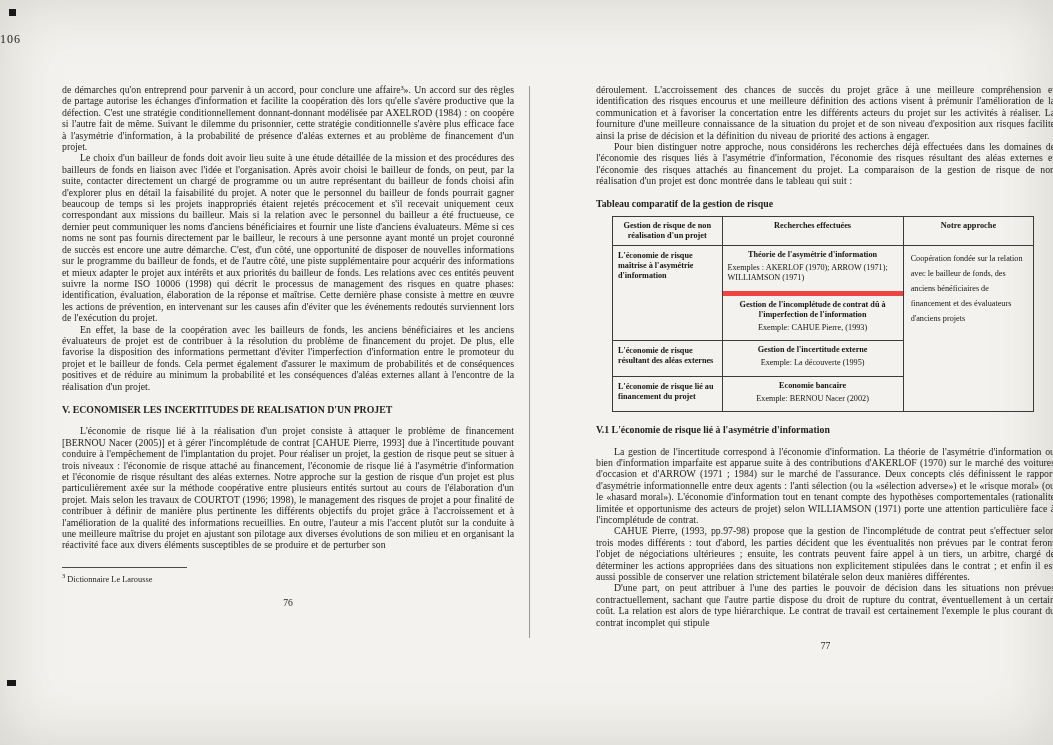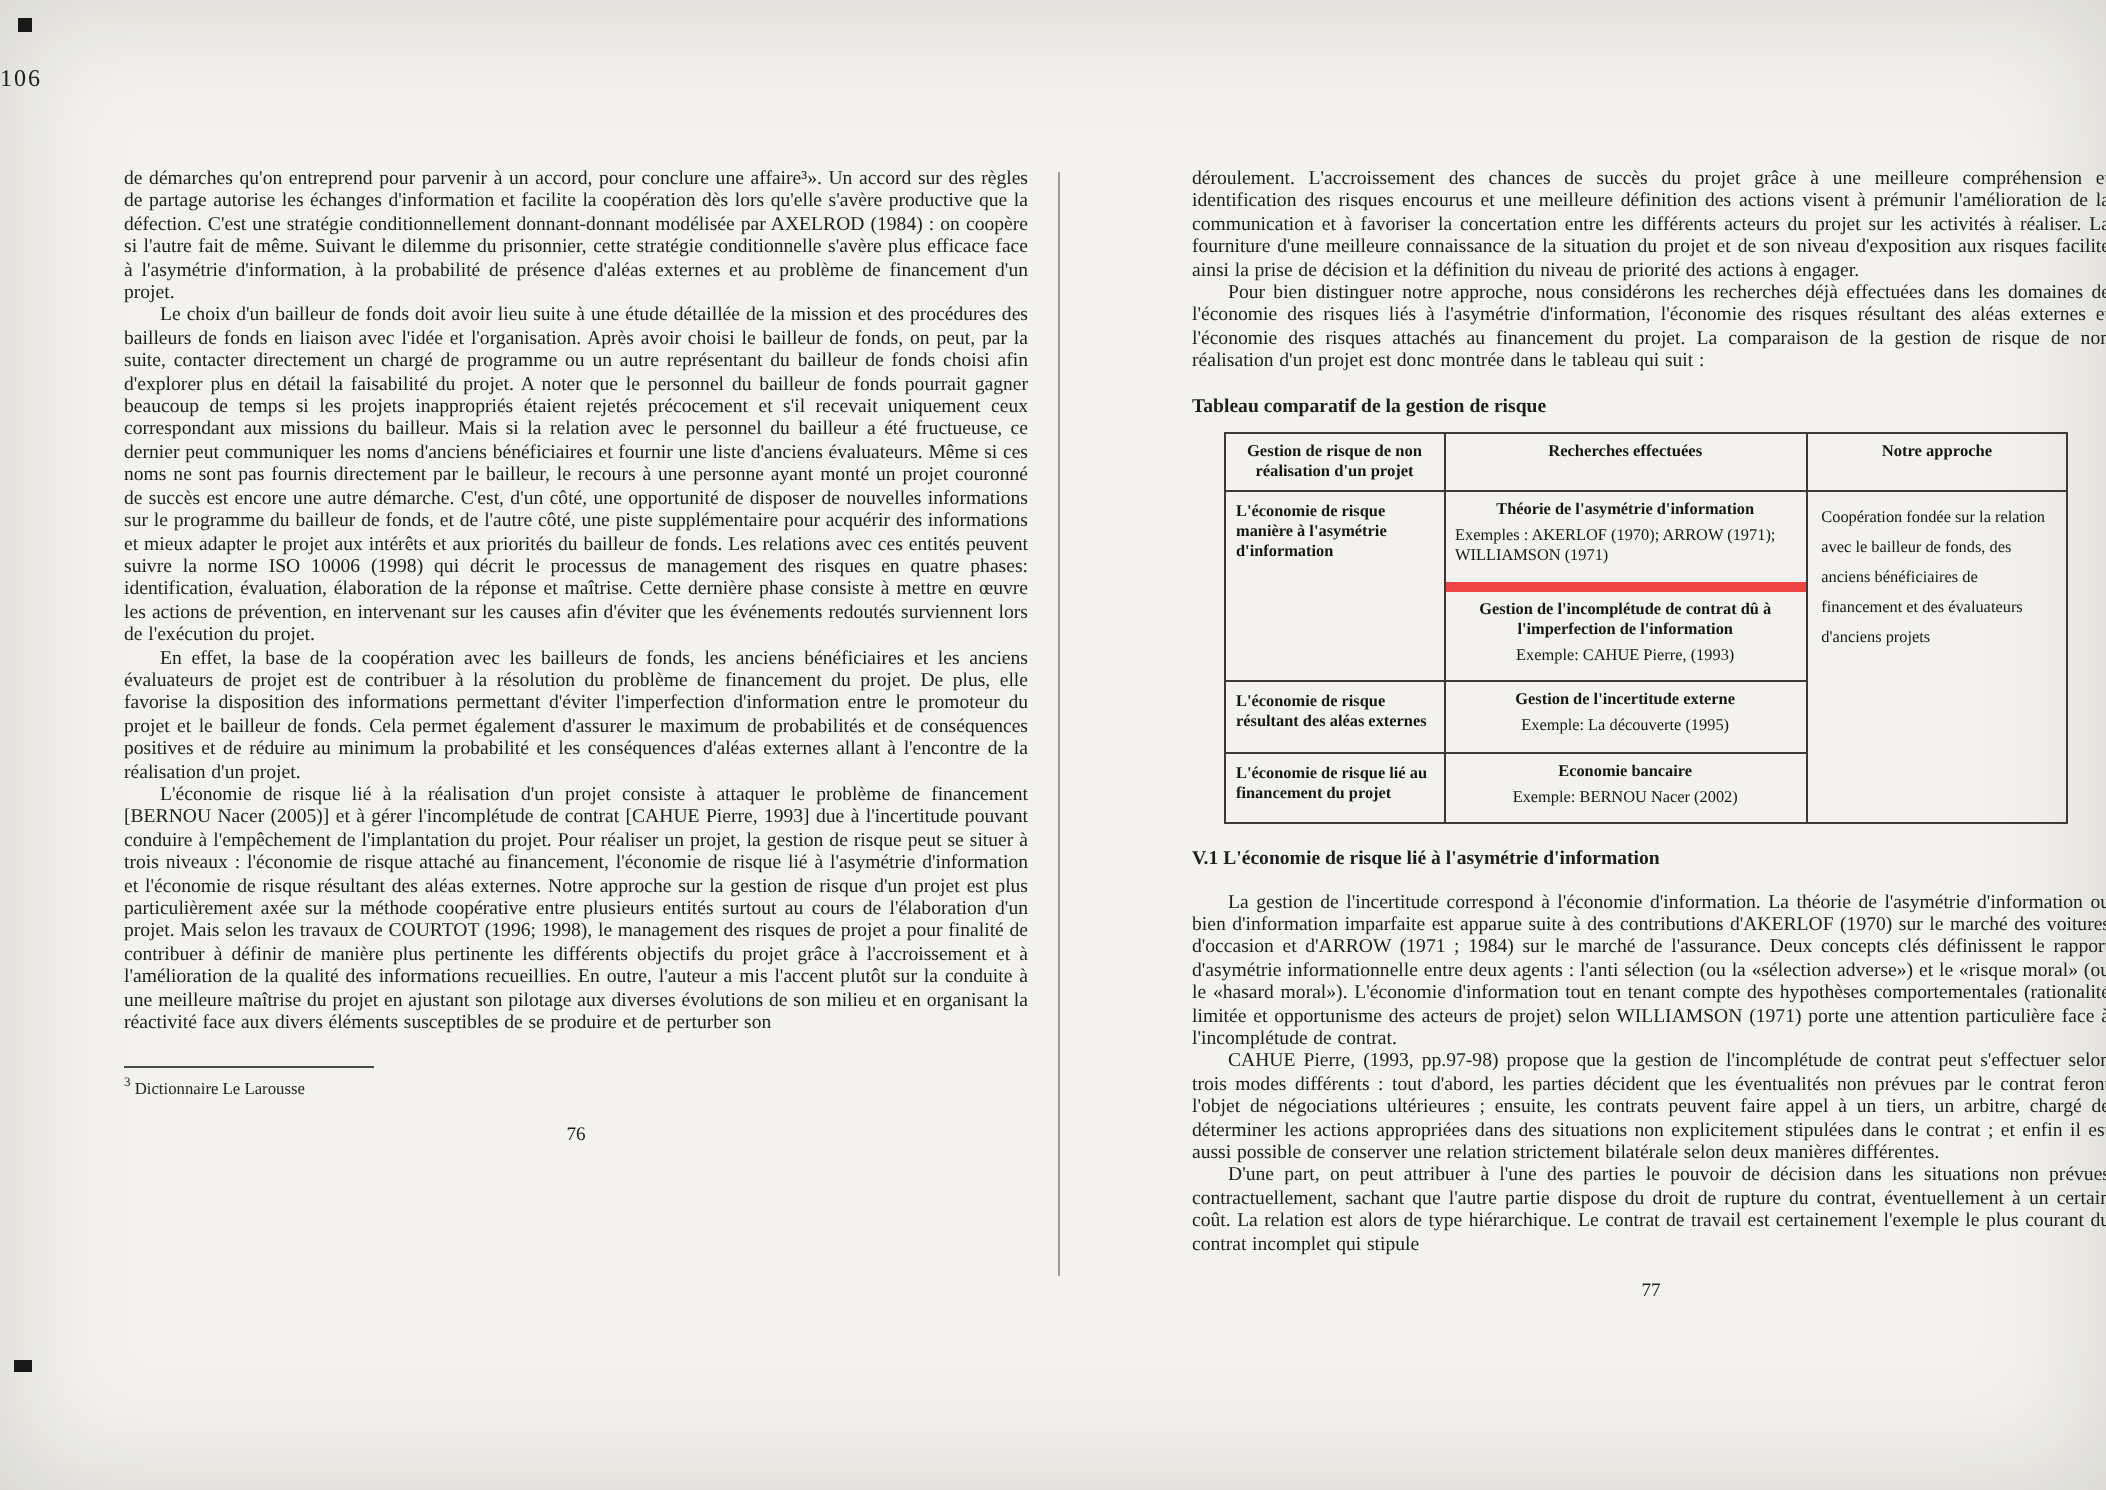--- a/index.html
+++ b/index.html
@@ -79,20 +79,21 @@
   <div class="mark mark-bl"></div>
 
   <div class="book-pageno">106</div>
 
   <div class="divider"></div>
 
   <div class="col col-left">
     <p class="para flush">de démarches qu'on entreprend pour parvenir à un accord, pour conclure une affaire³». Un accord sur des règles de partage autorise les échanges d'information et facilite la coopération dès lors qu'elle s'avère productive que la défection. C'est une stratégie conditionnellement donnant-donnant modélisée par AXELROD (1984) : on coopère si l'autre fait de même. Suivant le dilemme du prisonnier, cette stratégie conditionnelle s'avère plus efficace face à l'asymétrie d'information, à la probabilité de présence d'aléas externes et au problème de financement d'un projet.</p>
     <p class="para">Le choix d'un bailleur de fonds doit avoir lieu suite à une étude détaillée de la mission et des procédures des bailleurs de fonds en liaison avec l'idée et l'organisation. Après avoir choisi le bailleur de fonds, on peut, par la suite, contacter directement un chargé de programme ou un autre représentant du bailleur de fonds choisi afin d'explorer plus en détail la faisabilité du projet. A noter que le personnel du bailleur de fonds pourrait gagner beaucoup de temps si les projets inappropriés étaient rejetés précocement et s'il recevait uniquement ceux correspondant aux missions du bailleur. Mais si la relation avec le personnel du bailleur a été fructueuse, ce dernier peut communiquer les noms d'anciens bénéficiaires et fournir une liste d'anciens évaluateurs. Même si ces noms ne sont pas fournis directement par le bailleur, le recours à une personne ayant monté un projet couronné de succès est encore une autre démarche. C'est, d'un côté, une opportunité de disposer de nouvelles informations sur le programme du bailleur de fonds, et de l'autre côté, une piste supplémentaire pour acquérir des informations et mieux adapter le projet aux intérêts et aux priorités du bailleur de fonds. Les relations avec ces entités peuvent suivre la norme ISO 10006 (1998) qui décrit le processus de management des risques en quatre phases: identification, évaluation, élaboration de la réponse et maîtrise. Cette dernière phase consiste à mettre en œuvre les actions de prévention, en intervenant sur les causes afin d'éviter que les événements redoutés surviennent lors de l'exécution du projet.</p>
     <p class="para">En effet, la base de la coopération avec les bailleurs de fonds, les anciens bénéficiaires et les anciens évaluateurs de projet est de contribuer à la résolution du problème de financement du projet. De plus, elle favorise la disposition des informations permettant d'éviter l'imperfection d'information entre le promoteur du projet et le bailleur de fonds. Cela permet également d'assurer le maximum de probabilités et de conséquences positives et de réduire au minimum la probabilité et les conséquences d'aléas externes allant à l'encontre de la réalisation d'un projet.</p>
+    <h3 class="heading">V. ECONOMISER LES INCERTITUDES DE REALISATION D'UN PROJET</h3>
     <p class="para">L'économie de risque lié à la réalisation d'un projet consiste à attaquer le problème de financement [BERNOU Nacer (2005)] et à gérer l'incomplétude de contrat [CAHUE Pierre, 1993] due à l'incertitude pouvant conduire à l'empêchement de l'implantation du projet. Pour réaliser un projet, la gestion de risque peut se situer à trois niveaux : l'économie de risque attaché au financement, l'économie de risque lié à l'asymétrie d'information et l'économie de risque résultant des aléas externes. Notre approche sur la gestion de risque d'un projet est plus particulièrement axée sur la méthode coopérative entre plusieurs entités surtout au cours de l'élaboration d'un projet. Mais selon les travaux de COURTOT (1996; 1998), le management des risques de projet a pour finalité de contribuer à définir de manière plus pertinente les différents objectifs du projet grâce à l'accroissement et à l'amélioration de la qualité des informations recueillies. En outre, l'auteur a mis l'accent plutôt sur la conduite à une meilleure maîtrise du projet en ajustant son pilotage aux diverses évolutions de son milieu et en organisant la réactivité face aux divers éléments susceptibles de se produire et de perturber son</p>
     <div class="footnote-rule"></div>
     <div class="footnote"><sup>3</sup> <span>Dictionnaire Le Larousse</span></div>
     <div class="pageno">76</div>
   </div>
 
   <div class="col col-right">
     <p class="para flush">déroulement. L'accroissement des chances de succès du projet grâce à une meilleure compréhension et identification des risques encourus et une meilleure définition des actions visent à prémunir l'amélioration de la communication et à favoriser la concertation entre les différents acteurs du projet sur les activités à réaliser. La fourniture d'une meilleure connaissance de la situation du projet et de son niveau d'exposition aux risques facilite ainsi la prise de décision et la définition du niveau de priorité des actions à engager.</p>
     <p class="para">Pour bien distinguer notre approche, nous considérons les recherches déjà effectuées dans les domaines de l'économie des risques liés à l'asymétrie d'information, l'économie des risques résultant des aléas externes et l'économie des risques attachés au financement du projet. La comparaison de la gestion de risque de non réalisation d'un projet est donc montrée dans le tableau qui suit :</p>
 
@@ -101,21 +102,21 @@
     <table class="rtable">
       <thead>
         <tr>
           <th>Gestion de risque de non réalisation d'un projet</th>
           <th>Recherches effectuées</th>
           <th>Notre approche</th>
         </tr>
       </thead>
       <tbody>
         <tr>
-          <td class="cat">L'économie de risque manière à l'asymétrie d'information</td>
+          <td class="cat">L'économie de risque maîtrise à l'asymétrie d'information</td>
           <td class="rech">
             <div class="sub">
               <div class="sub-title">Théorie de l'asymétrie d'information</div>
               <div class="sub-ex">Exemples : AKERLOF (1970); ARROW (1971); WILLIAMSON (1971)</div>
             </div>
             <div class="sub sub-sep">
               <div class="sub-title">Gestion de l'incomplétude de contrat dû à l'imperfection de l'information</div>
               <div class="sub-ex ex-center">Exemple: CAHUE Pierre, (1993)</div>
             </div>
           </td>

